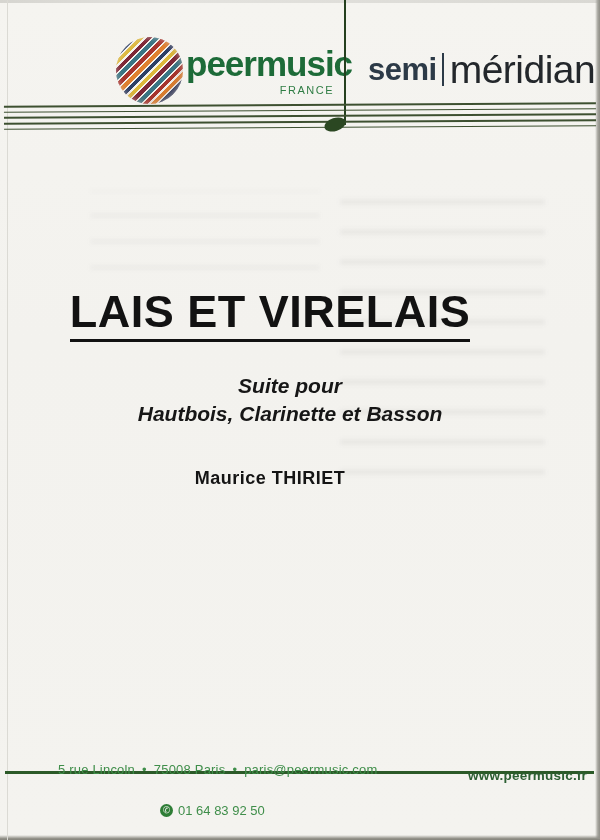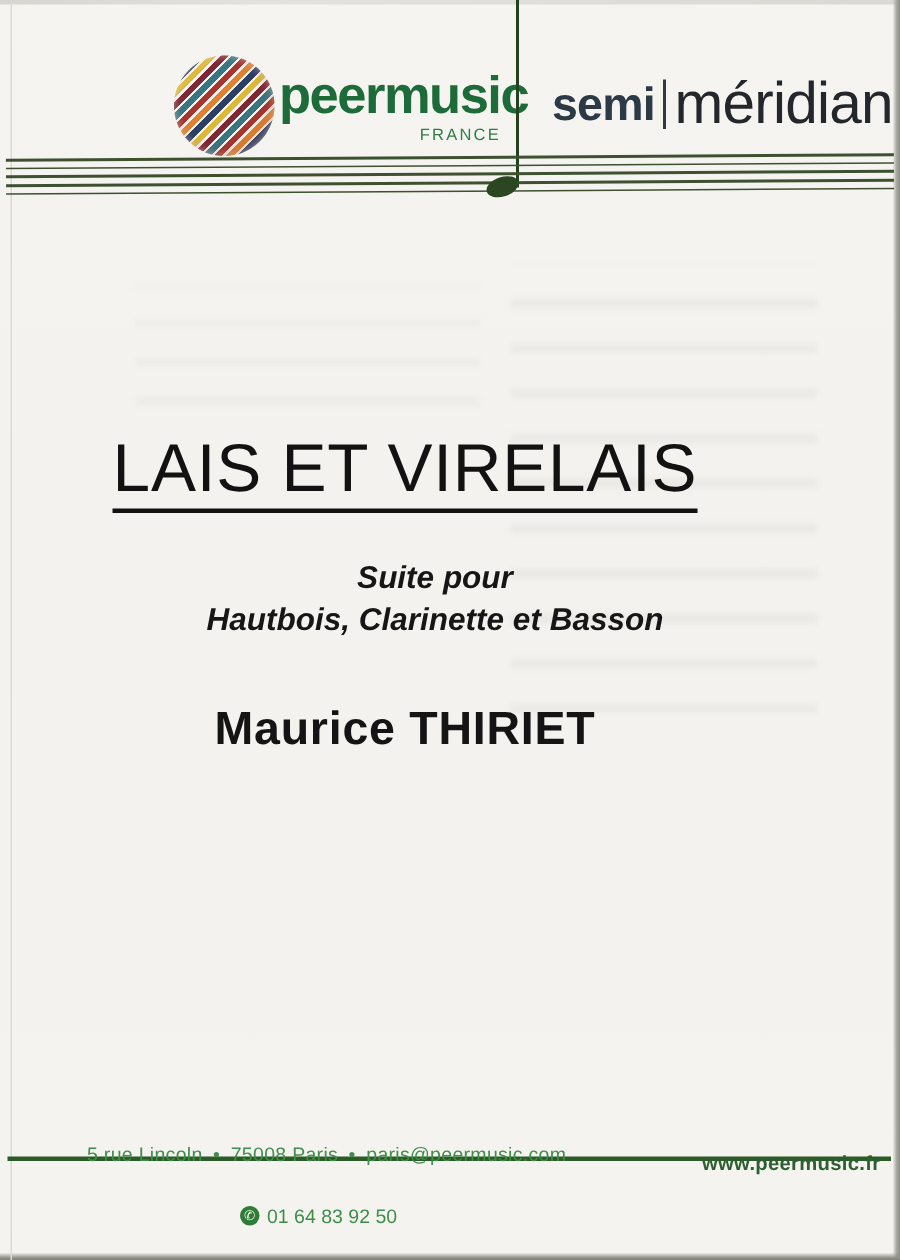--- a/index.html
+++ b/index.html
@@ -60,30 +60,30 @@
   .staff .l4{top:17.1px;}
   .staff .l5{top:22.8px;}
   .note-head{
     position:absolute;left:324px;top:118px;width:22px;height:13px;border-radius:50%;
     background:#2b4722;transform:rotate(-18deg);
   }
   .title{
     position:absolute;left:0;top:289px;width:540px;text-align:center;
   }
   .title span{
-    display:inline-block;font-size:45px;font-weight:normal;color:#121212;
+    display:inline-block;font-size:45px;font-weight:bold;color:#121212;
     letter-spacing:0.5px;line-height:1;padding-bottom:5px;border-bottom:3.5px solid #121212;
   }
   .subtitle{
     position:absolute;left:0;top:372px;width:540px;text-align:center;
     font-size:21px;font-weight:bold;font-style:italic;color:#161616;line-height:1.35;margin-left:20px;
   }
   .composer{
     position:absolute;left:0;top:468px;width:540px;text-align:center;
-    font-size:31px;font-weight:bold;color:#141414;letter-spacing:0.5px;
+    font-size:18px;font-weight:bold;color:#141414;letter-spacing:0.5px;
   }
   
   .footer-rule{position:absolute;left:5px;top:771px;width:589px;height:3px;background:#2c5a28;}
   .footer-line1{
     position:absolute;left:58px;top:762px;font-size:13px;color:#3f8e4a;letter-spacing:0.2px;
   }
   .footer-line1 .sep{margin:0 7px;}
   .footer-line2{
     position:absolute;left:160px;top:803px;font-size:13px;color:#3f8e4a;
     display:flex;align-items:center;gap:5px;

